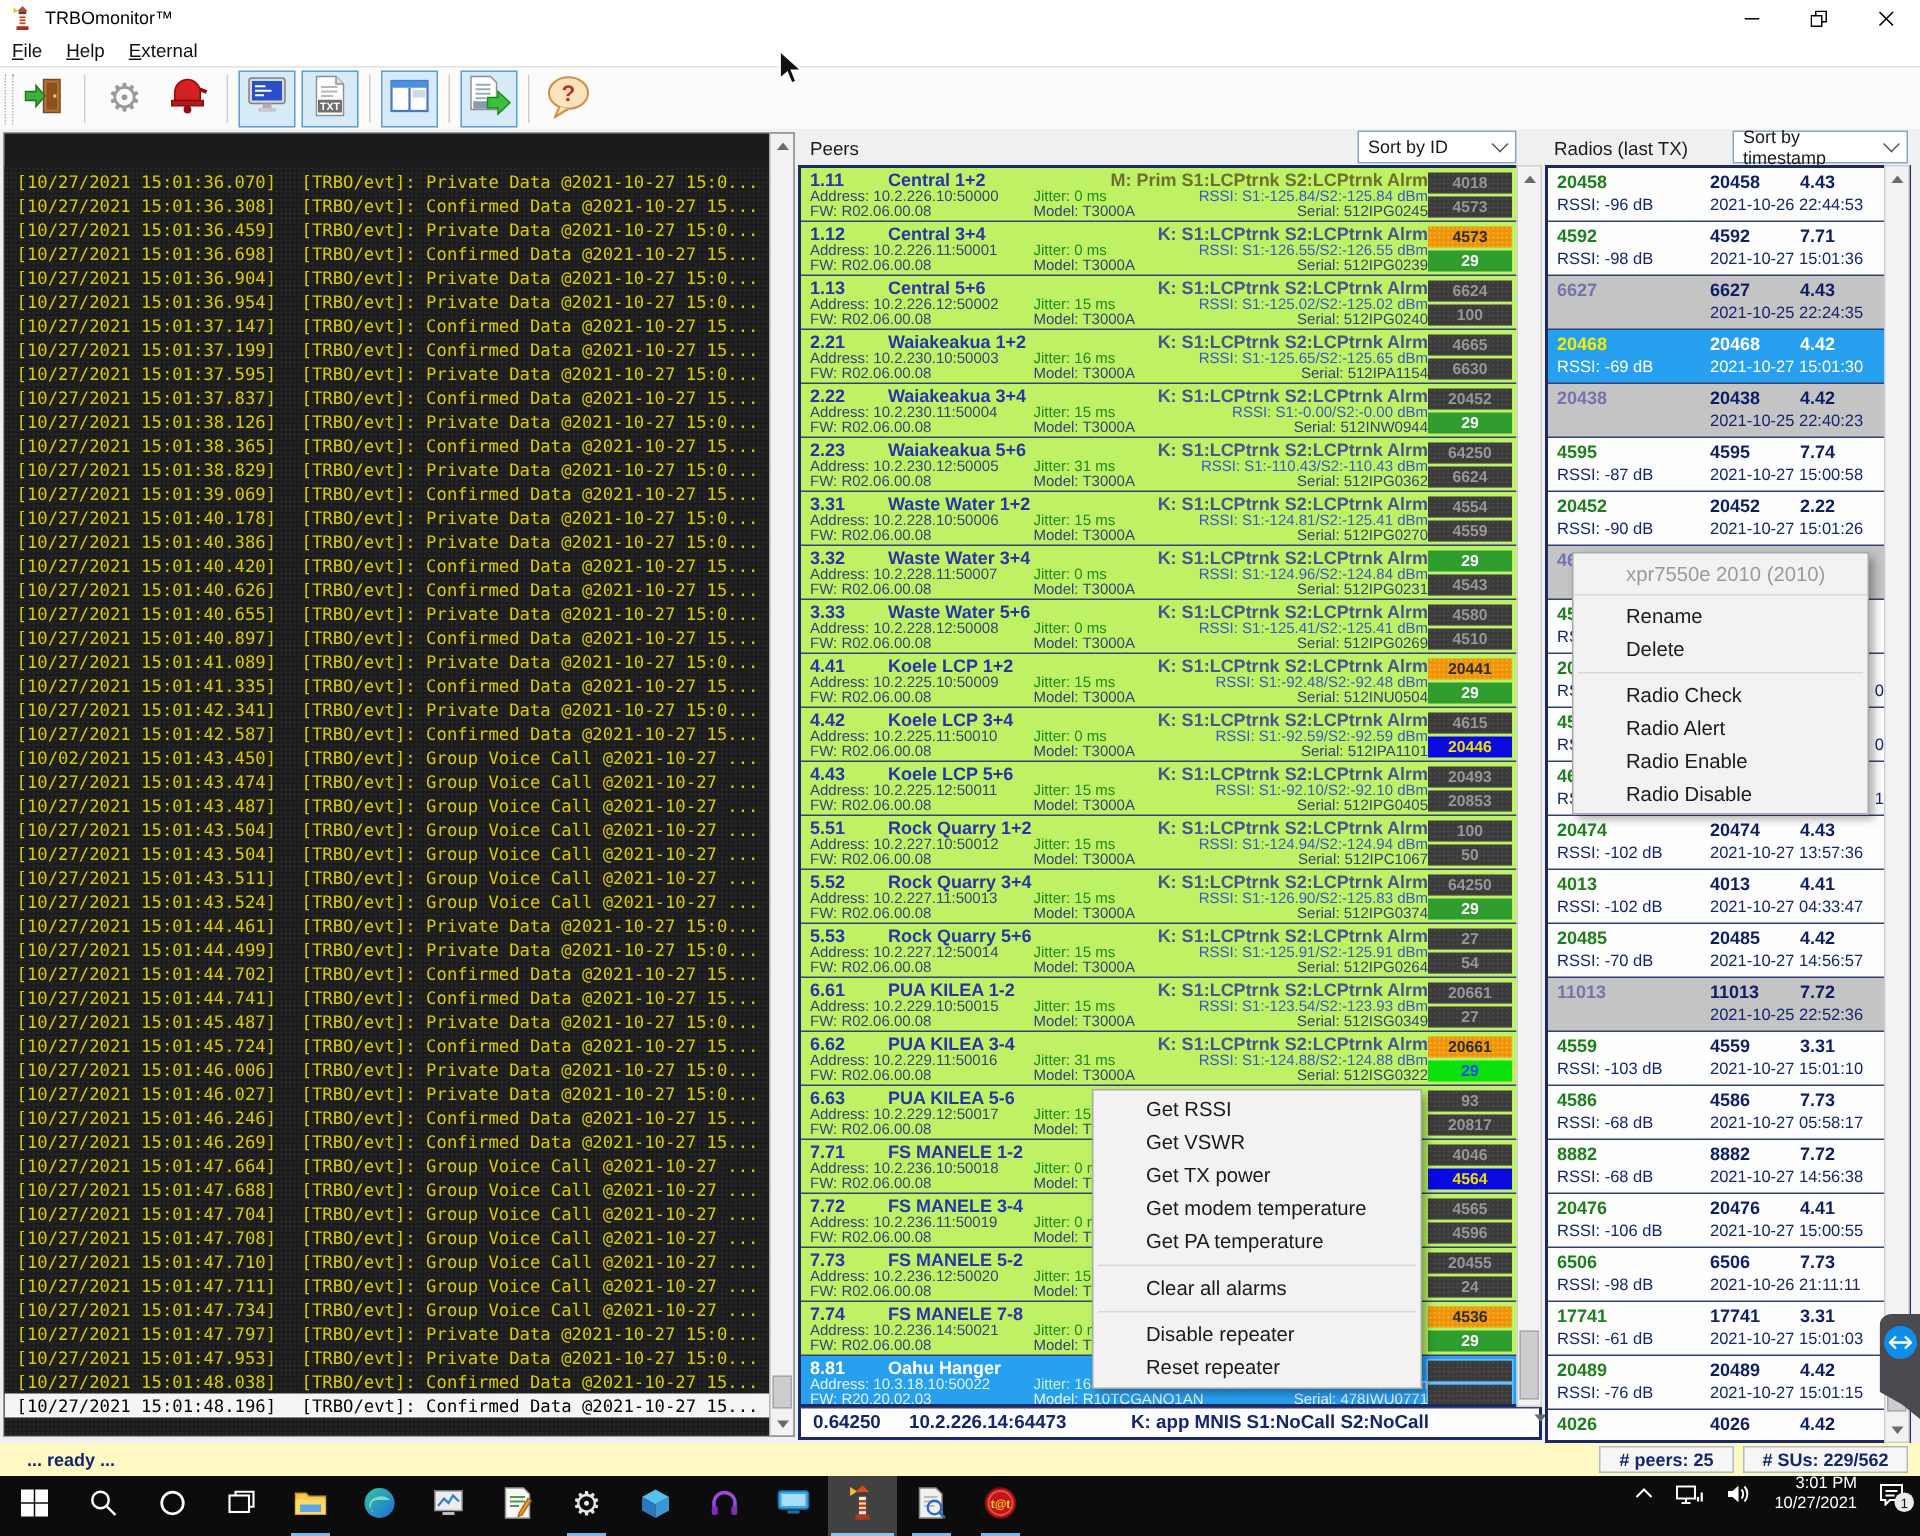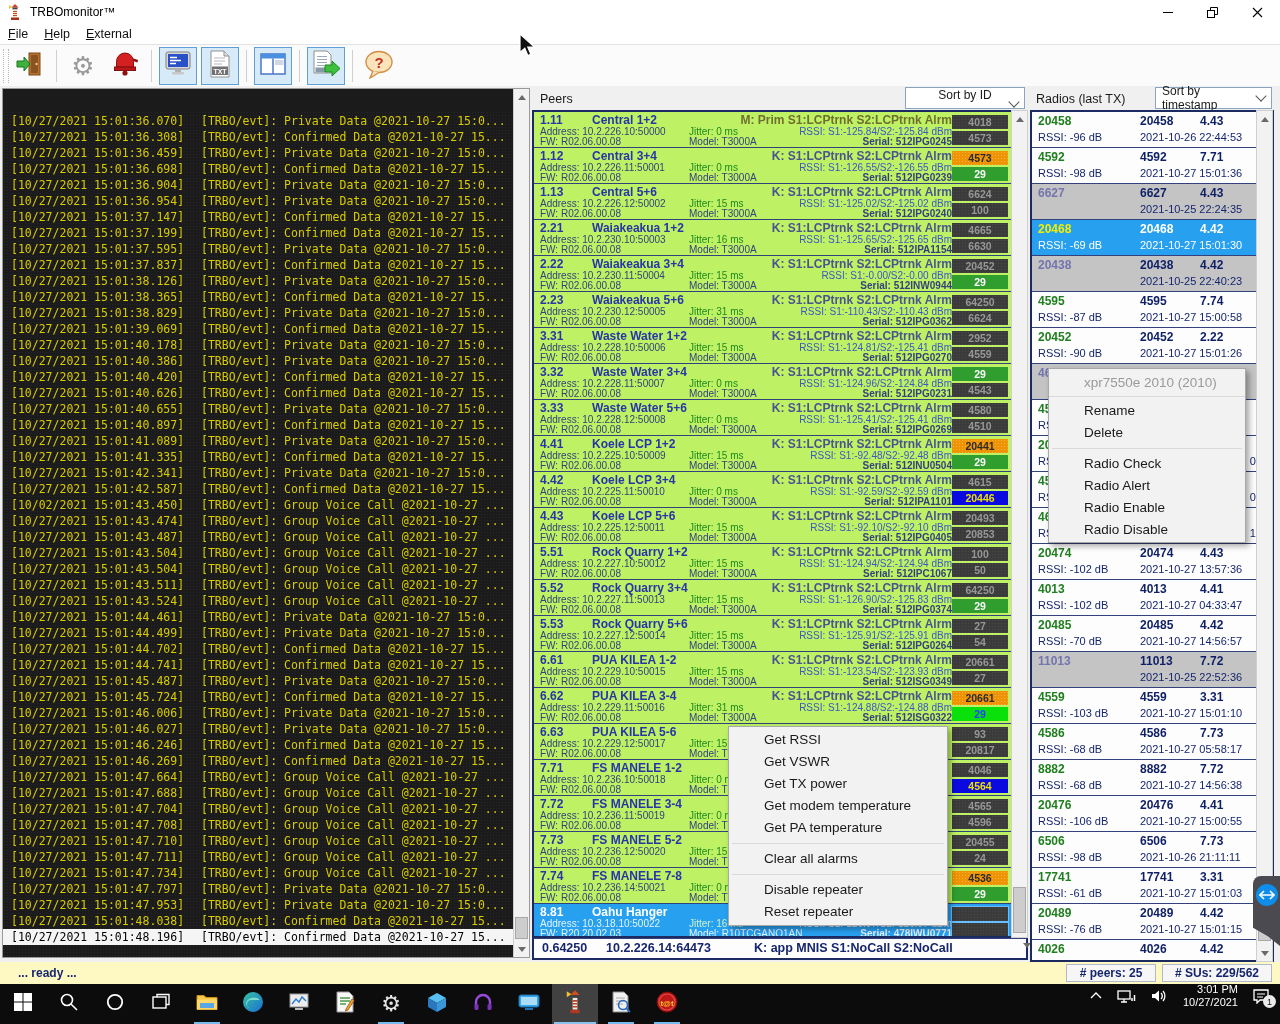--- a/index.html
+++ b/index.html
@@ -53,21 +53,21 @@
   .peer-card span{position:absolute;white-space:nowrap;}
   .p-id{left:6px;top:1px;font-size:12px;font-weight:bold;color:#2735a8;}
   .p-name{left:58px;top:1px;font-size:12px;font-weight:bold;color:#2735a8;}
   .p-status{right:74px;top:1px;font-size:12px;font-weight:bold;}
   .st-k{color:#4a5490;} .st-m{color:#6f6f2f;}
   .p-addr{left:6px;top:13.5px;font-size:10px;color:#33427a;}
   .p-jit{left:155px;top:13.5px;font-size:10px;color:#1e8a1e;}
   .p-rssi{right:74px;top:13.5px;font-size:10px;color:#3a57c4;}
   .p-fw{left:6px;top:24px;font-size:10px;color:#33427a;}
   .p-model{left:155px;top:24px;font-size:10px;color:#33427a;}
-  .p-serial{right:74px;top:24px;font-size:10px;color:#33427a;font-weight:bold;}
+  .p-serial{right:74px;top:24px;font-size:10px;color:#33427a;}
   .p-slots{position:absolute;right:18px;top:0;width:56px;height:36px;}
   .slot{position:absolute;left:0;width:56px;height:14px;font-size:10.5px;font-weight:bold;text-align:center;line-height:14px;
         background:#3b3b3b;color:#979797;background-image:radial-gradient(#4a4a4a 0.8px,transparent 0.8px);background-size:3px 3px;}
   .slot:nth-child(1){top:3px;} .slot:nth-child(2){top:19px;}
   .slot.orange{background:#ef9303;color:#2b2b2b;background-image:radial-gradient(#f8b040 0.8px,transparent 0.8px);background-size:3px 3px;}
   .slot.green{background:#2f9e2f;color:#fff;background-image:none;}
   .slot.bgreen{background:#0ae00a;color:#2244ff;background-image:none;}
   .slot.blue{background:#0a0ae0;color:#f0e000;background-image:none;}
   .peer-card.psel{background:#28a0f0;}
   .peer-card.psel .p-id,.peer-card.psel .p-name{color:#fff;}
@@ -453,21 +453,21 @@
             <span class="tri-up"></span>
           </div>
         <div class="sb-thumb" style="bottom:18px;height:22px;"></div>
         <div class="sb-down">
             <span class="tri-down"></span>
           </div>
       </div>
     </div>
 
     <span class="pane-label" style="left:540px;top:6px;">Peers</span>
-    <div class="sortbox" style="left:905px;top:1px;width:120px;flex-direction:column;">
+    <div class="sortbox" style="left:905px;top:1px;width:106px;">
       <span>Sort by ID</span>
         <span class="chev"></span>
     </div>
     <div class="peers-list" id="peers-list">
         <div class="peer-card">
           <span class="p-id">1.11</span>
           <span class="p-name">Central 1+2</span>
           <span class="p-status st-m">M: Prim S1:LCPtrnk S2:LCPtrnk Alrm</span>
           <span class="p-addr">Address: 10.2.226.10:50000</span>
           <span class="p-jit">Jitter: 0 ms</span>
@@ -559,21 +559,21 @@
           <span class="p-id">3.31</span>
           <span class="p-name">Waste Water 1+2</span>
           <span class="p-status st-k">K: S1:LCPtrnk S2:LCPtrnk Alrm</span>
           <span class="p-addr">Address: 10.2.228.10:50006</span>
           <span class="p-jit">Jitter: 15 ms</span>
           <span class="p-rssi">RSSI: S1:-124.81/S2:-125.41 dBm</span>
           <span class="p-fw">FW: R02.06.00.08</span>
           <span class="p-model">Model: T3000A</span>
           <span class="p-serial">Serial: 512IPG0270</span>
           <div class="p-slots">
-            <div class="slot dark">2952</div>
+            <div class="slot dark">4554</div>
             <div class="slot dark">4559</div>
           </div>
         </div>
         <div class="peer-card">
           <span class="p-id">3.32</span>
           <span class="p-name">Waste Water 3+4</span>
           <span class="p-status st-k">K: S1:LCPtrnk S2:LCPtrnk Alrm</span>
           <span class="p-addr">Address: 10.2.228.11:50007</span>
           <span class="p-jit">Jitter: 0 ms</span>
           <span class="p-rssi">RSSI: S1:-124.96/S2:-124.84 dBm</span>

